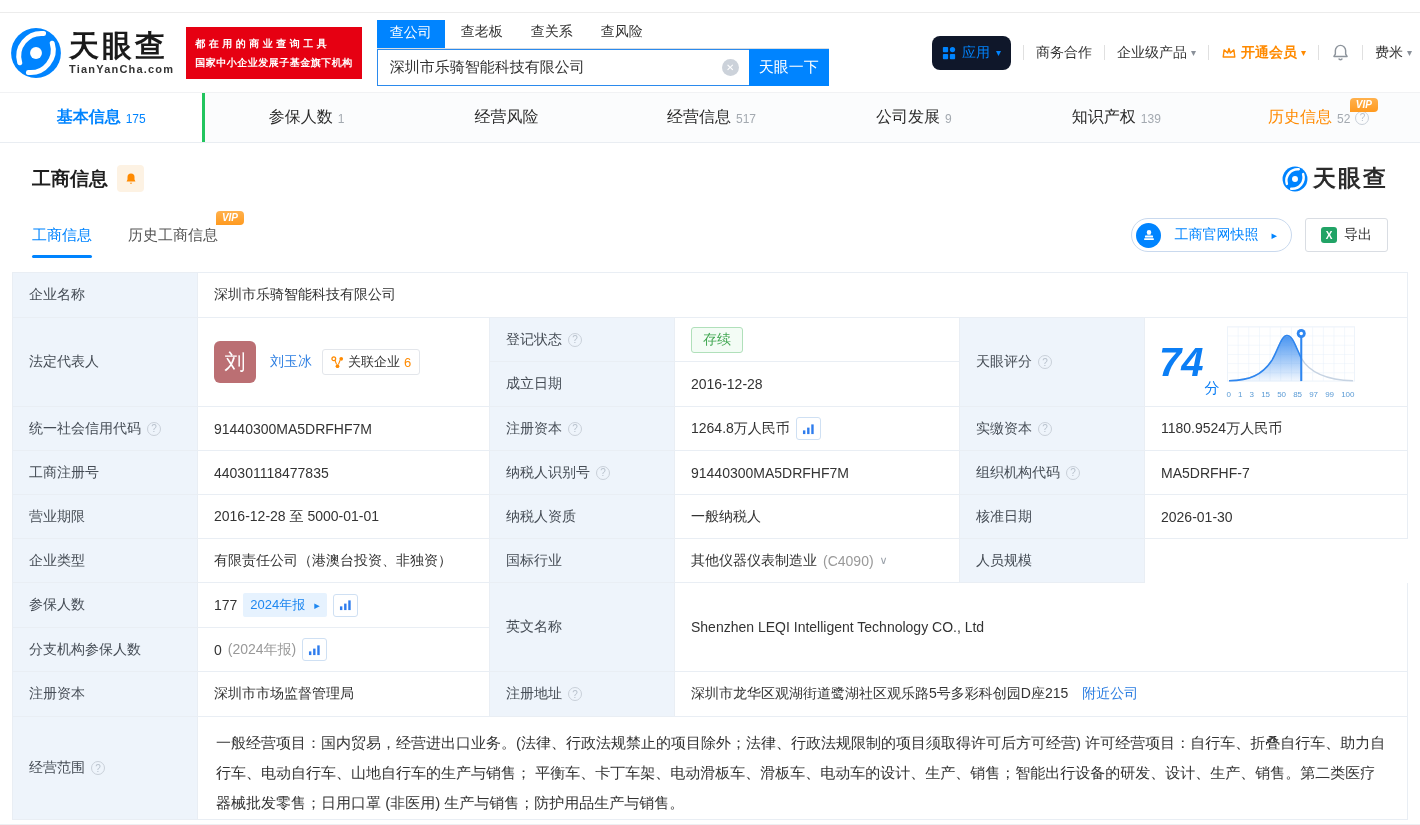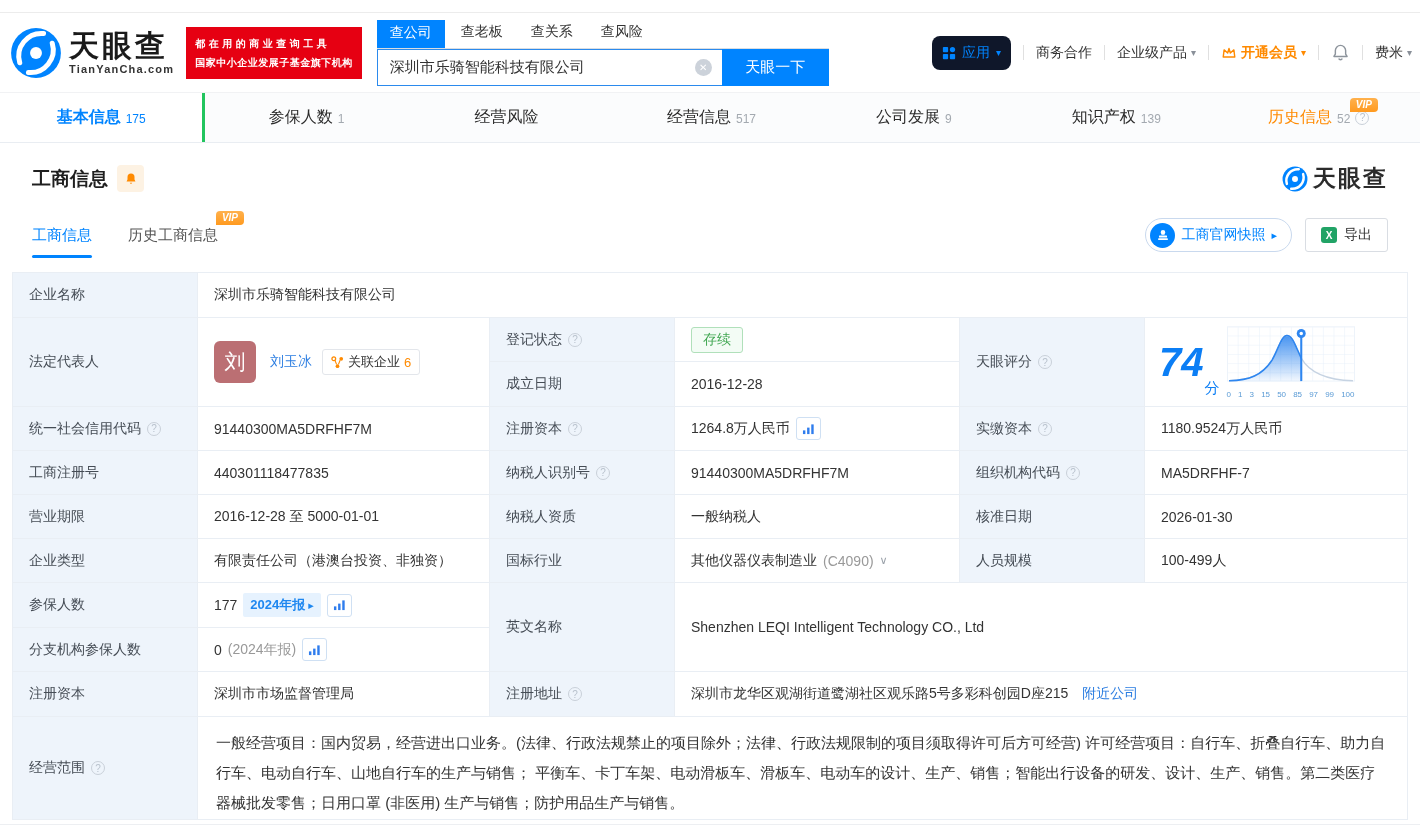--- a/index.html
+++ b/index.html
@@ -18,21 +18,21 @@
   .promo .l2 { letter-spacing: 0.5px; }
 
   .search { margin-left: 15px; width: 452px; }
   .search-tabs { display: flex; align-items: flex-end; border-bottom: 1px solid #d9dde2; }
   .search-tab { font-size: 14px; color: #333; padding: 4px 0 7px; margin-right: 28px; cursor: pointer; }
   .search-tab.active { background: #0084ff; color: #fff; padding: 4px 13px 6px; margin-right: 16px; }
   .search-row { display: flex; }
   .search-input-wrap { position: relative; flex: 1; }
   .search-input-wrap input { width: 100%; height: 37px; border: 1px solid #2b8aed; border-right: none; padding: 0 38px 0 12px; font-size: 15px; color: #333; outline: none; font-family: inherit; }
   .clear-btn { position: absolute; right: 10px; top: 10px; width: 17px; height: 17px; border-radius: 50%; background: #ccd2da; color: #fff; font-size: 10px; line-height: 17px; text-align: center; cursor: pointer; }
-  .search-btn { width: 107px; height: 37px; background: #0084ff; color: #fff; font-size: 15px; border: none; cursor: pointer; font-family: inherit; }
+  .search-btn { width: 80px; height: 37px; background: #0084ff; color: #fff; font-size: 15px; border: none; cursor: pointer; font-family: inherit; }
 
   .hdr-right { margin-left: auto; display: flex; align-items: center; gap: 12px; font-size: 14px; color: #333; white-space: nowrap; }
   .apps-pill { background: #0f172a; color: #0084ff; padding: 8px 10px; border-radius: 8px; display: flex; gap: 6px; align-items: center; cursor: pointer; }
   .vdiv { width: 1px; height: 15px; background: #e0e0e0; }
   .nav-item { display: flex; align-items: center; gap: 4px; cursor: pointer; }
   .caret { font-size: 10px; color: #8a9099; }
   .vip-nav { color: #ff8a00; font-weight: bold; }
   .vip-nav .caret { color: #ff8a00; }
 
   
@@ -53,41 +53,41 @@
   .bell-chip { width: 27px; height: 27px; background: #fdf2e3; border-radius: 4px; display: flex; align-items: center; justify-content: center; cursor: pointer; }
   .watermark { margin-left: auto; display: flex; align-items: center; gap: 5px; font-size: 23px; font-weight: bold; color: #2b2b2b; letter-spacing: 2px; }
   .watermark svg { width: 26px; height: 26px; }
 
   .subtab-row { display: flex; align-items: flex-end; margin-top: 24px; }
   .subtab { font-size: 15px; color: #555; margin-right: 36px; position: relative; padding-bottom: 13px; cursor: pointer; }
   .subtab.active { color: #0084ff; }
   .subtab.active::after { content: ""; position: absolute; left: 0; right: 0; bottom: 0; height: 3px; background: #0084ff; border-radius: 2px; }
   .subtab .vipbadge { position: absolute; top: -15px; right: -26px; }
   .sub-actions { margin-left: auto; display: flex; gap: 13px; padding-bottom: 6px; }
-  .snap-btn { display: flex; align-items: center; gap: 6px; border: 1px solid #c9d9ee; border-radius: 17px; padding: 3px 14px 3px 4px; color: #0084ff; font-size: 14px; background: #fff; cursor: pointer; }
+  .snap-btn { display: flex; align-items: center; gap: 13px; border: 1px solid #c9d9ee; border-radius: 17px; padding: 3px 14px 3px 4px; color: #0084ff; font-size: 14px; background: #fff; cursor: pointer; }
   .stamp { width: 25px; height: 25px; border-radius: 50%; background: #0084ff; display: flex; align-items: center; justify-content: center; flex: none; }
   .arrow { font-size: 11px; }
   .export-btn { display: flex; align-items: center; gap: 7px; border: 1px solid #d9dde3; border-radius: 3px; padding: 7px 15px; font-size: 14px; color: #333; background: #fff; cursor: pointer; }
   .xls { width: 16px; height: 16px; background: #21a366; border-radius: 3px; color: #fff; font-size: 10px; font-weight: bold; display: flex; align-items: center; justify-content: center; }
 
   
   .biz-table { margin: 14px 12px 0; display: grid;
     grid-template-columns: 185px 292px 185px 285px 185px 1fr;
     grid-template-rows: 45px 44px 45px 44px 44px 44px 44px 45px 44px 45px 103px;
     border-top: 1px solid #e9eef4; border-left: 1px solid #e9eef4; font-size: 14px; color: #333; }
   .cell { border-right: 1px solid #e9eef4; border-bottom: 1px solid #e9eef4; display: flex; align-items: center; padding: 0 16px; gap: 6px; background: #fff; min-width: 0; }
   .cell.last { border-right: 1px solid #e9eef4; }
   .lbl { background: #eef4fb; color: #454c55; }
   .avatar { width: 42px; height: 42px; border-radius: 6px; background: #bb6f73; color: #fff; font-size: 21px; display: flex; align-items: center; justify-content: center; flex: none; cursor: pointer; }
   .name-link { color: #2b7de1; margin: 0 4px 0 8px; cursor: pointer; }
   .rel-badge { display: inline-flex; align-items: center; gap: 4px; border: 1px solid #e3e6eb; border-radius: 3px; padding: 3px 8px; font-size: 13px; color: #333; cursor: pointer; background: #fff; }
   .rel-badge .n { color: #ff8a00; }
   .status-badge { color: #43a854; border: 1px solid #b0e0ba; background: #f3fcf5; border-radius: 3px; padding: 3px 11px; font-size: 14px; }
   .trend-box { width: 25px; height: 23px; border: 1px solid #cfe0f3; border-radius: 3px; background: #fff; display: inline-flex; align-items: center; justify-content: center; flex: none; cursor: pointer; }
-  .report-badge { background: #e6f2fe; color: #1e87f0; font-size: 13px; padding: 3px 7px; border-radius: 2px; display: inline-flex; align-items: center; gap: 3px; cursor: pointer; font-weight: bold; }
+  .report-badge { background: #e6f2fe; color: #1e87f0; font-size: 13px; padding: 3px 7px; border-radius: 2px; display: inline-flex; align-items: center; gap: 9px; cursor: pointer; }
   .grey { color: #999; }
   .chev { color: #9aa1a9; font-size: 11px; cursor: pointer; }
   .blue-link { color: #2b7de1; cursor: pointer; white-space: nowrap; margin-left: 8px; }
   .score-cell { gap: 7px; padding: 0 10px 0 14px; }
   .score-num { font-size: 40px; color: #0b7ef5; font-weight: bold; font-style: italic; line-height: 40px; }
   .score-unit { font-size: 15px; color: #0b7ef5; align-self: flex-end; margin: 0 0 8px -6px; }
   .score-chart { width: 128px; }
   .axis { display: flex; justify-content: space-between; font-size: 8px; color: #5b9bd5; margin-top: 1px; }
   .scope-val { align-items: flex-start; display: block; padding: 11px 18px; line-height: 30px; font-size: 15px; color: #333; }
   .ellip { white-space: nowrap; overflow: hidden; }
@@ -416,23 +416,20 @@
         <span>国标行业</span>
       </div>
     <div class="cell" style="grid-area:7/4/8/5">
       <span>其他仪器仪表制造业</span>
       <span class="grey">(C4090)</span>
       <span class="chev">∨</span>
     </div>
     <div class="cell lbl" style="grid-area:7/5/8/6">
         <span>人员规模</span>
       </div>
-    <div class="cell last" style="grid-area:7/6/8/7">
-        <span>100-499人</span>
-      </div>
 
     <div class="cell lbl" style="grid-area:8/1/9/2">
         <span>参保人数</span>
       </div>
     <div class="cell" style="grid-area:8/2/9/3">
       <span>177</span>
       <span class="report-badge">
         <span>2024年报</span>
         <span class="arrow">▸</span>
       </span>

